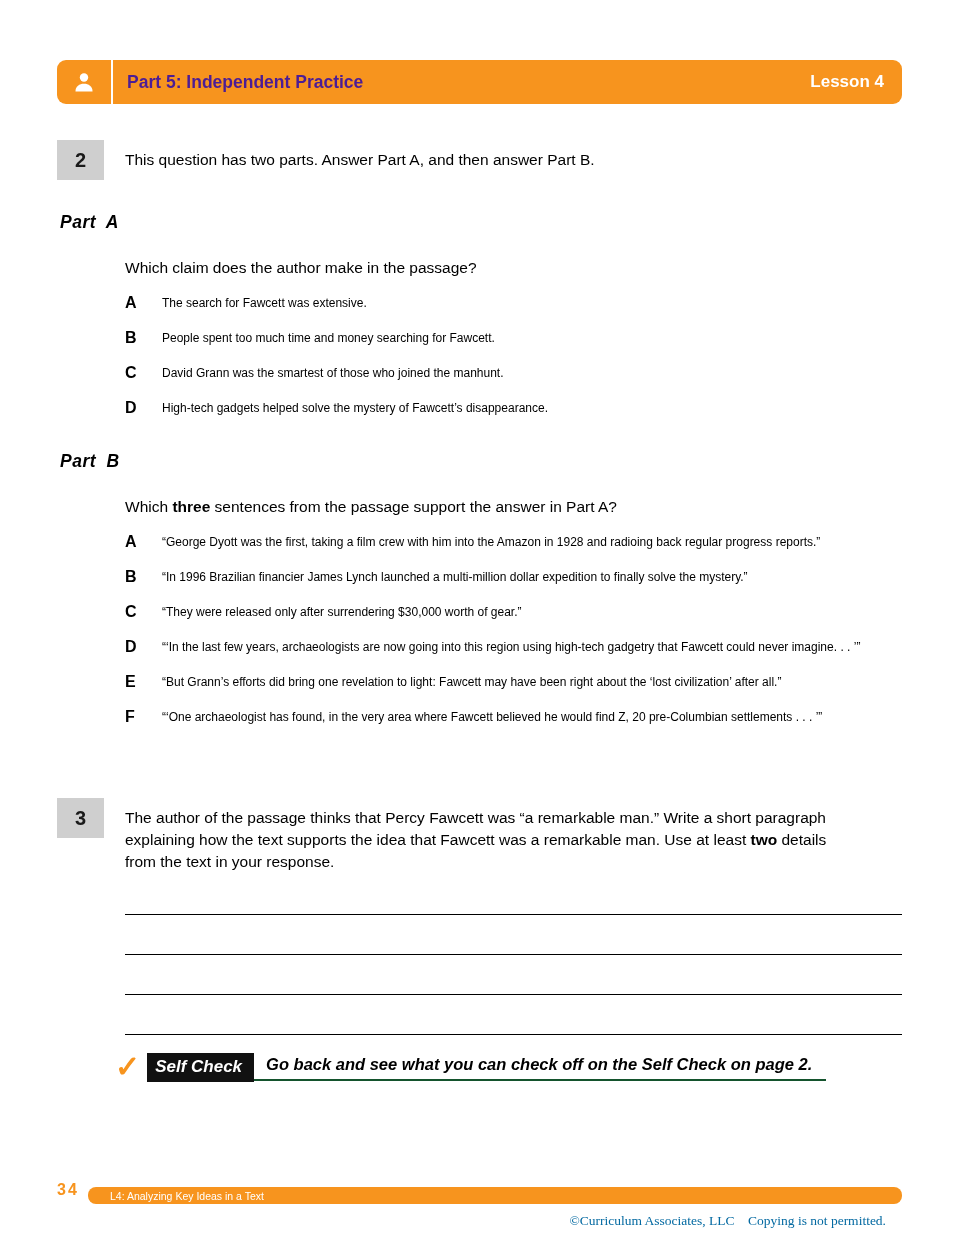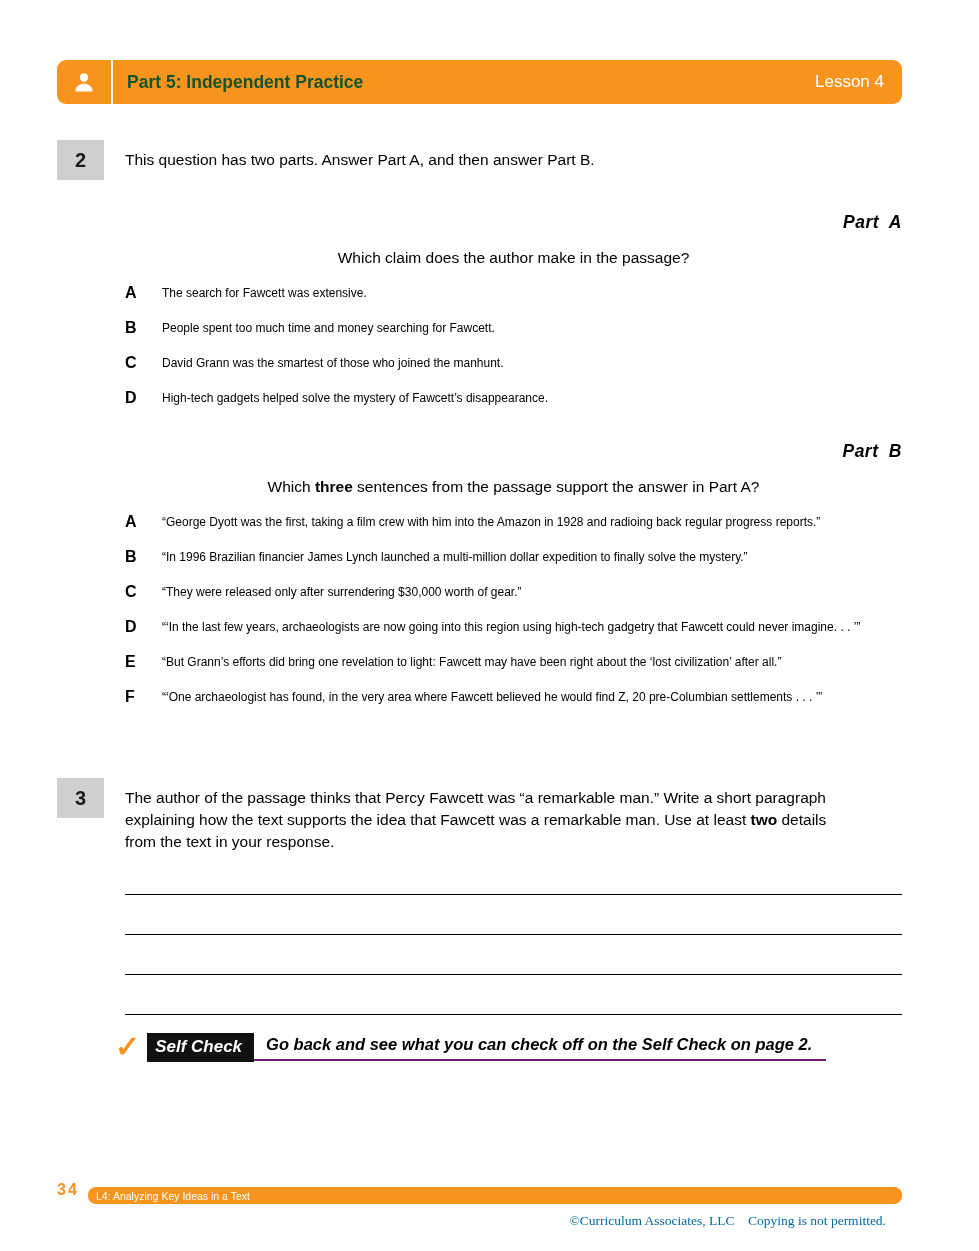--- a/index.html
+++ b/index.html
@@ -16,72 +16,72 @@
 
   
   .banner {
     display:flex; align-items:center;
     height:44px;
     background:#F7941E;
     border-radius:9px;
   }
   .banner-icon-box { width:54px; align-self:stretch; display:flex; align-items:center; justify-content:center; }
   .banner-divider { width:2px; align-self:stretch; background:#ffffff; margin-right:14px; }
-  .banner-title { color:#14532d; font-weight:bold; font-size:17.5px; }
-  .banner-lesson { margin-left:auto; color:#fff; font-weight:normal; font-size:17px; padding-right:18px; }
+  .banner-title { color:#4c1d95; font-weight:bold; font-size:17.5px; }
+  .banner-lesson { margin-left:auto; color:#fff; font-weight:bold; font-size:17px; padding-right:18px; }
 
   
   .q-row { display:flex; align-items:flex-start; }
   .q-row.first { margin-top:36px; }
   .q-row.second { margin-top:70px; }
   .q-num {
     width:47px; height:40px; flex:none;
     background:#CFCFCF;
     display:flex; align-items:center; justify-content:center;
     font-weight:bold; font-size:20px; color:#1a1a1a;
   }
   .q-prompt { margin-left:21px; padding-top:9px; font-size:15.5px; line-height:22px; max-width:730px; }
 
   .part-heading {
     font-size:17.5px; font-weight:bold; font-style:italic;
     margin:32px 0 0 3px;
-    letter-spacing:0.5px; word-spacing:5px;text-align:right;
+    letter-spacing:0.5px; word-spacing:5px;
   }
-  .part-question { margin:14px 0 0 68px; font-size:15.5px; line-height:22px;text-align:center; }
+  .part-question { margin:24px 0 0 68px; font-size:15.5px; line-height:22px; }
   .choices { margin:11px 0 0 68px; }
   .choice { display:flex; margin-top:13px; }
   .choice-letter { width:37px; flex:none; font-weight:bold; font-size:16px; line-height:22px; }
   .choice-text { font-size:12px; line-height:22px; }
 
   
   .answer-lines { margin-left:68px; margin-top:2px; }
   .answer-line { height:40px; border-bottom:1px solid #000; }
 
   
   .self-check { display:flex; align-items:center; margin-left:58px; margin-top:17px; }
   .check-icon { color:#F7941E; font-size:30px; font-weight:bold; margin-right:7px; line-height:1; }
   .self-check-badge {
     background:#111; color:#fff;
     font-weight:bold; font-style:italic;
     font-size:17px; padding:4px 12px 5px 8px; flex:none;
   }
   .self-check-line {
-    border-bottom:2px solid #701a75;
+    border-bottom:2px solid #14532d;
     padding:2px 6px 5px 12px;
     font-weight:bold; font-style:italic; font-size:16.5px;
     width:572px;
   }
 
   
   .footer-bar {
     position:absolute; left:88px; bottom:47px;
     width:814px; height:17px;
     background:#F7941E; border-radius:8px;
     color:#fff; font-size:10.5px;
-    display:flex; align-items:center; padding-left:8px;margin-top:35px;
+    display:flex; align-items:center; padding-left:22px;margin-top:35px;
   }
   .page-num {
     position:absolute; left:57px; bottom:52px;
     color:#F7941E; font-weight:bold; font-size:16px; letter-spacing:2px;
   }
   .copyright {
     position:absolute; right:93px; bottom:22px;
     font-family:"Liberation Serif", serif;
     font-size:13.5px; color:#0369a1;
     white-space:pre;

